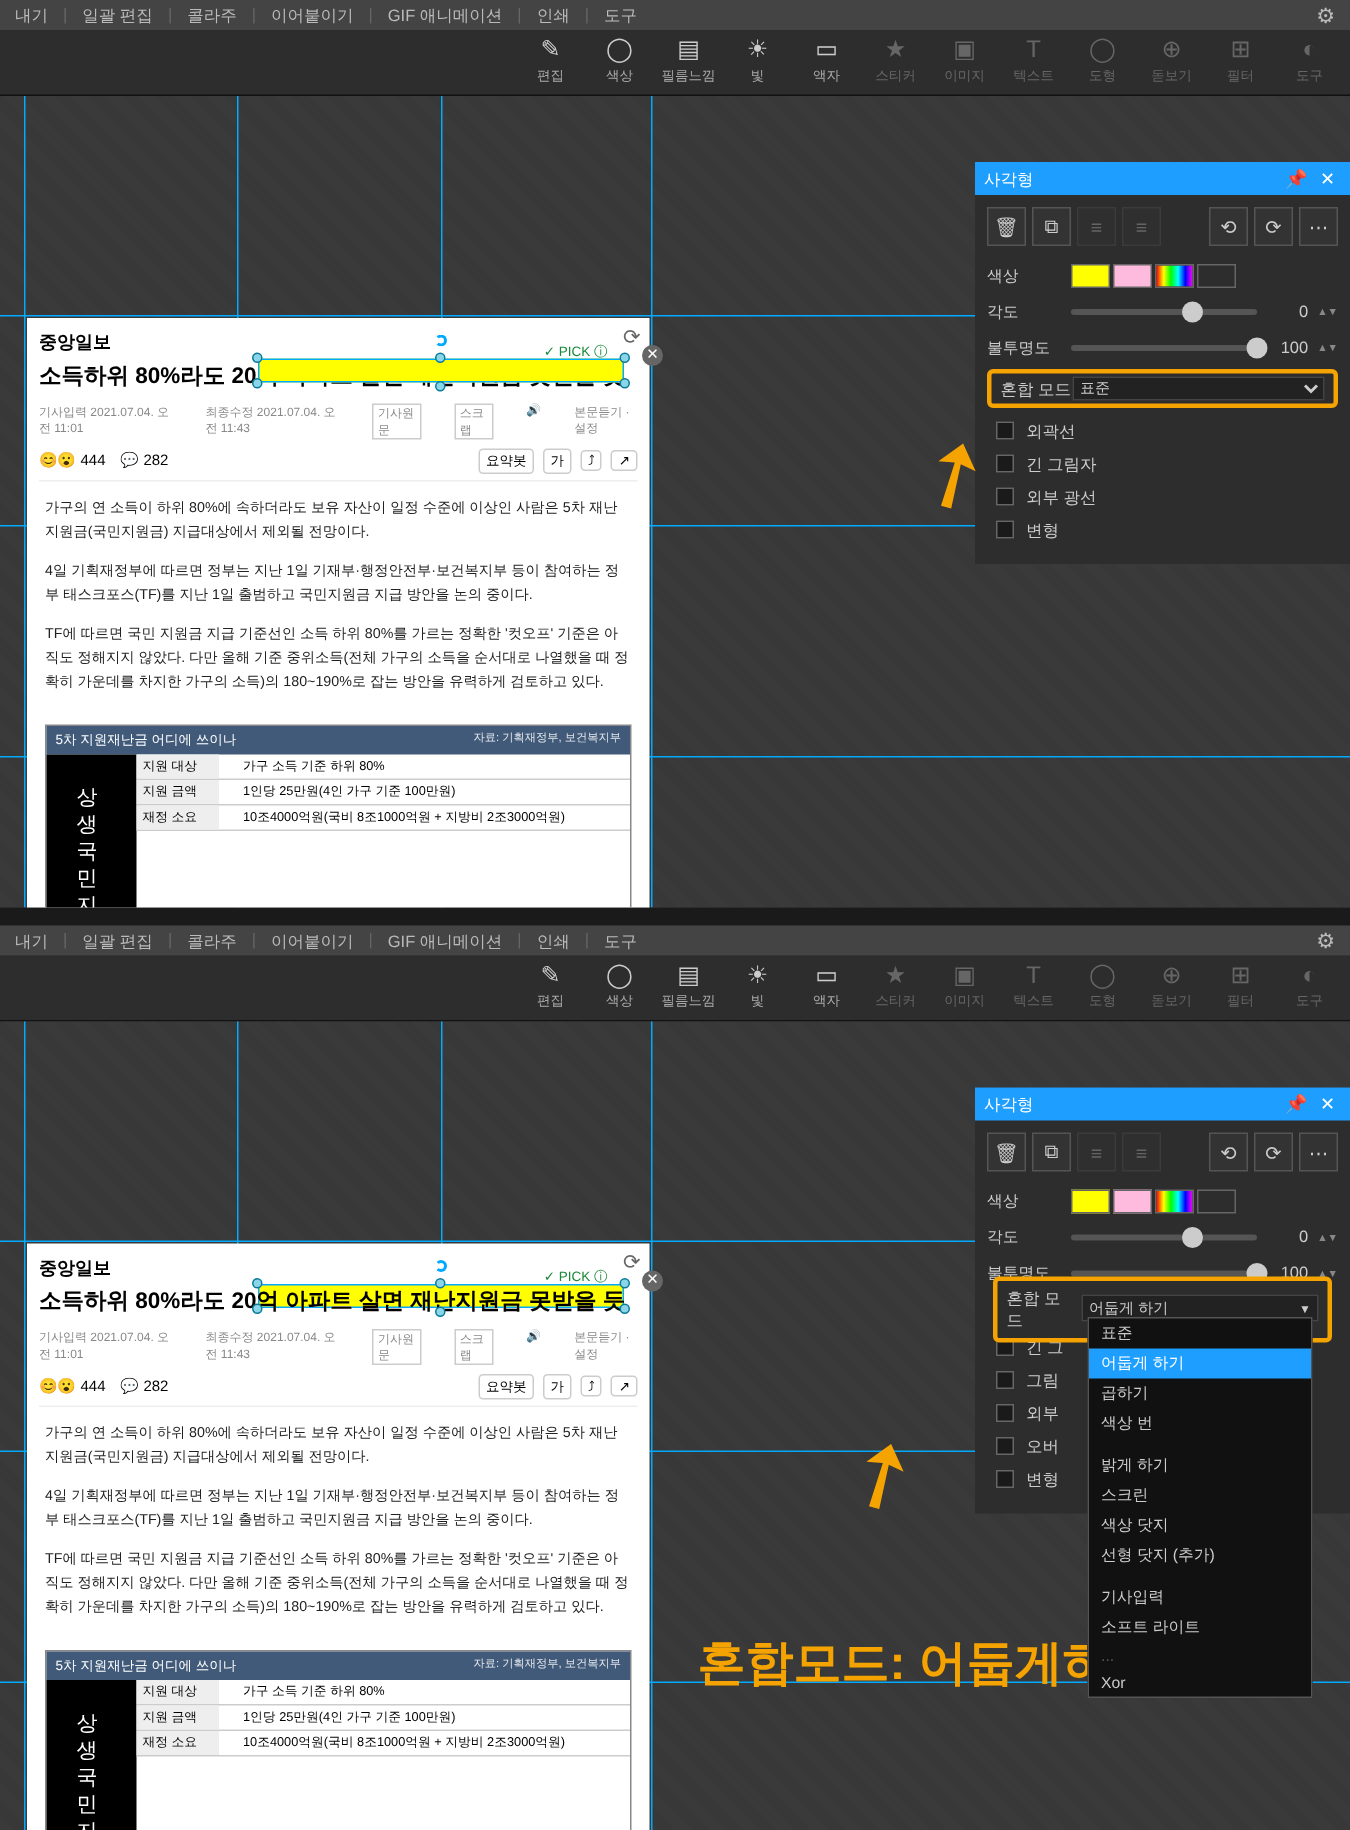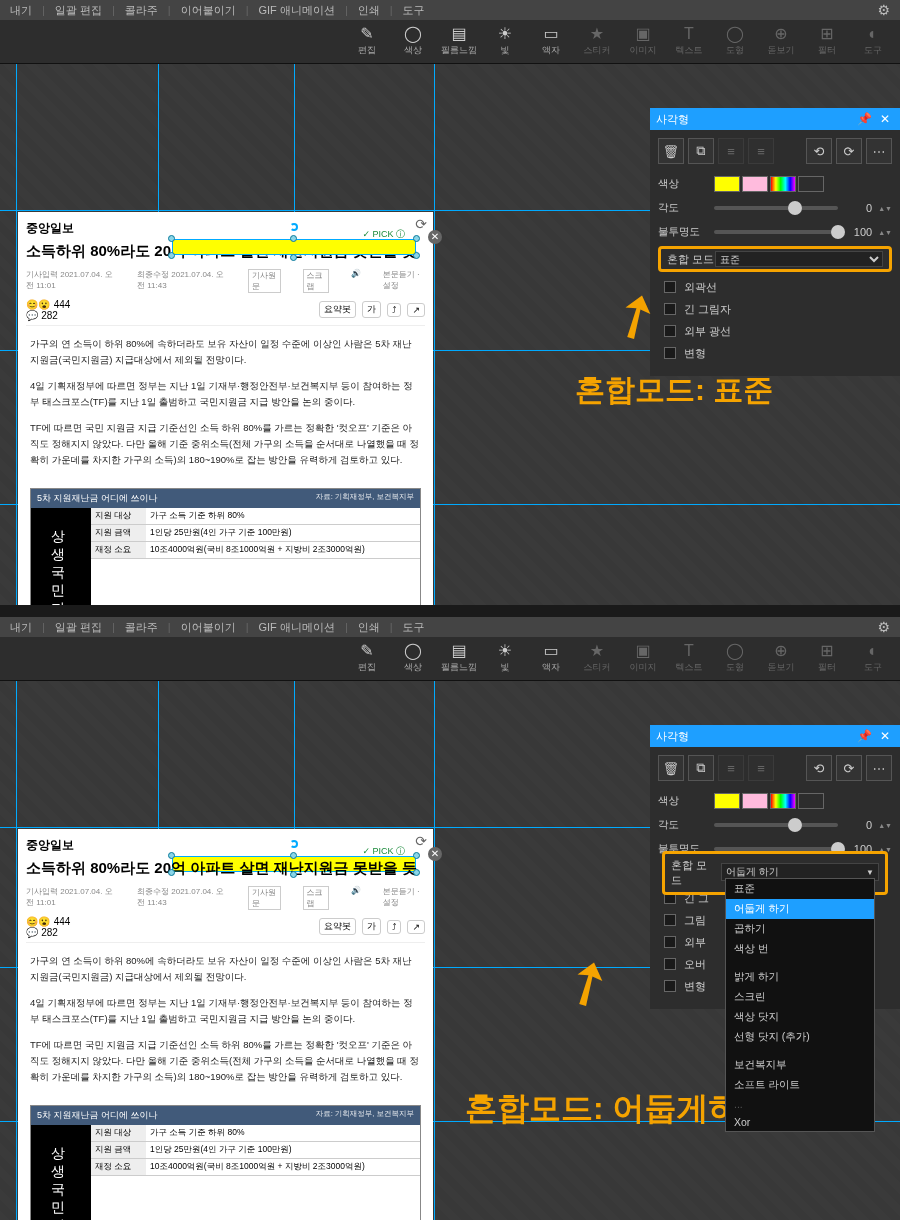--- a/index.html
+++ b/index.html
@@ -39,34 +39,34 @@
   
   
   .article { position: absolute; left: 18px; top: 148px; width: 415px; background: #fff; color: #000; font-size: 10px; padding: 8px 8px 0; }
   .article .brand { font-weight: bold; font-size: 12px; }
   .article .refresh { position: absolute; right: 6px; top: 4px; font-size: 14px; color: #666; }
   .article .pick { position: absolute; right: 28px; top: 16px; font-size: 9px; color: #1a8a3a; }
   .article h2 { font-size: 15px; font-weight: bold; margin-top: 4px; line-height: 1.3; }
   .article .meta { color: #888; font-size: 8px; margin-top: 8px; display: flex; gap: 22px; align-items: flex-start; }
   .article .meta .tag { border: 1px solid #ccc; padding: 0 3px; }
   .article .stats { margin-top: 6px; display: flex; gap: 10px; align-items: center; padding-bottom: 4px; border-bottom: 1px solid #eee; justify-content: space-between; }
-  .article .stats-left { display: flex; align-items: flex-start; flex-direction: column; }
+  .article .stats-left { display: flex; gap: 10px; align-items: center; }
   .article .stats-right { display: flex; gap: 6px; align-items: center; font-size: 9px; }
   .article .stats-right .pill { border: 1px solid #ccc; padding: 1px 4px; border-radius: 3px; }
   .article .body { padding: 10px 4px; font-size: 9.5px; line-height: 1.7; color: #222; }
   .article .body p { margin-bottom: 10px; }
   .article .tbl { border: 1px solid #888; margin: 0 4px 8px; font-size: 8.5px; }
   .article .tbl-head { background: #415a7a; color: #fff; padding: 3px 6px; text-align: center; display: flex; justify-content: space-between; font-size: 9px; }
   .article .tbl-head-right { font-size: 7.5px; opacity: .85; }
   .article .tbl-row { display: flex; }
   .article .tbl-row .c1 { width: 60px; background: #000000; color: #fff; padding: 20px; font-size: 14px; display: flex; align-items: center; justify-content: center; flex-direction: column; }
   .article .tbl-row .c2 { flex: 1; }
   .article .tbl-row .inner-row { display: flex; border-bottom: 1px solid #ccc; }
   .article .tbl-row .k { width: 55px; background: #eee; padding: 2px 4px; }
-  .article .tbl-row .v { flex: 1; padding: 2px 4px; }
+  .article .tbl-row .v { flex: 1; padding: 2px 16px; }
   
   
   .hl-rect { position: absolute; background: #ffff00; border: 1px solid #0af; }
   .hl-rect.darken { mix-blend-mode: darken; }
   .handle { position: absolute; width: 7px; height: 7px; background: #8ad5e8; border: 1px solid #0a7a9a; border-radius: 50%; }
   .handle.rot { width: 8px; height: 8px; border-radius: 50%; border: 2px solid #0af; background: transparent; border-left-color: transparent; }
   .close-btn { position: absolute; width: 14px; height: 14px; border-radius: 50%; background: #666; color: #fff; font-size: 10px; line-height: 14px; text-align: center; }
   
   
   .panel { position: absolute; right: 0; top: 108px; width: 250px; background: #2d2d2d; font-size: 11px; }
@@ -345,21 +345,20 @@
           </div>
           <div class="check-item">
             <div class="cb"></div>
             <span>변형</span>
           </div>
         </div>
     </div>
   </div>
 
   <div class="arrow" style="left:610px;top:280px">➚</div>
-  <div class="big-label" style="left:575px;top:370px">혼합모드: 표준</div>
 </div>
 
 <div class="app">
 
   <div class="menubar">
     <span class="menu-item">내기</span>
       <span class="sep">|</span>
     <span class="menu-item">일괄 편집</span>
       <span class="sep">|</span>
     <span class="menu-item">콜라주</span>
@@ -611,21 +610,21 @@
         <div class="opt">표준</div>
         <div class="opt hl">어둡게 하기</div>
         <div class="opt">곱하기</div>
         <div class="opt">색상 번</div>
         <div class="gap"></div>
         <div class="opt">밝게 하기</div>
         <div class="opt">스크린</div>
         <div class="opt">색상 닷지</div>
         <div class="opt">선형 닷지 (추가)</div>
         <div class="gap"></div>
-        <div class="opt">보건복지부</div>
+        <div class="opt">기사입력</div>
         <div class="opt">소프트 라이트</div>
         <div class="opt dim">...</div>
         <div class="opt">Xor</div>
       </div>
   </div>
 
   <div class="arrow" style="left:562px;top:330px">➚</div>
   <div class="big-label large" style="left:465px;top:470px">혼합모드: 어둡게하기</div>
 </div>
 

